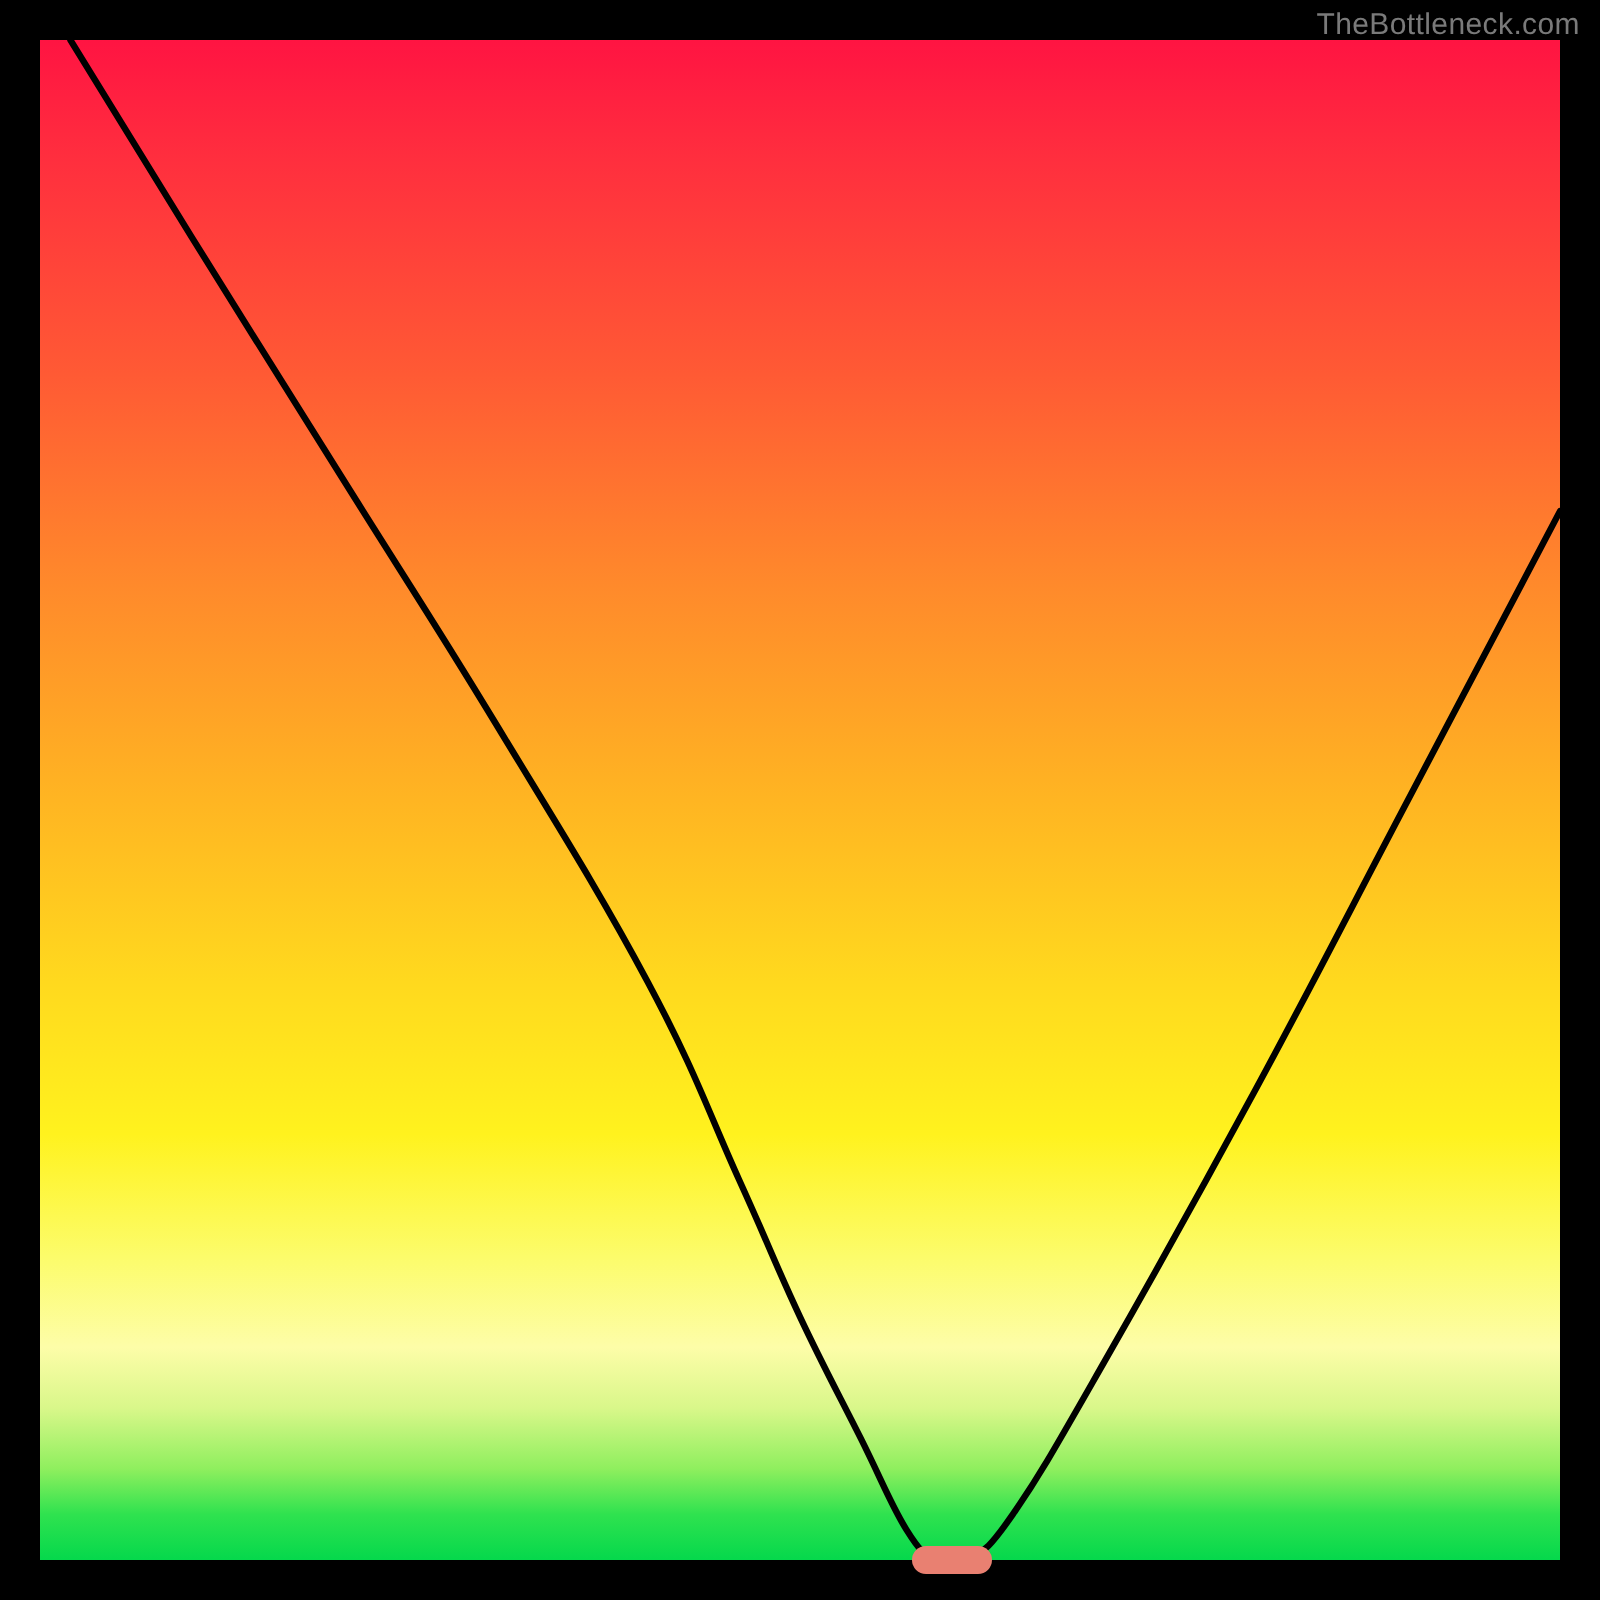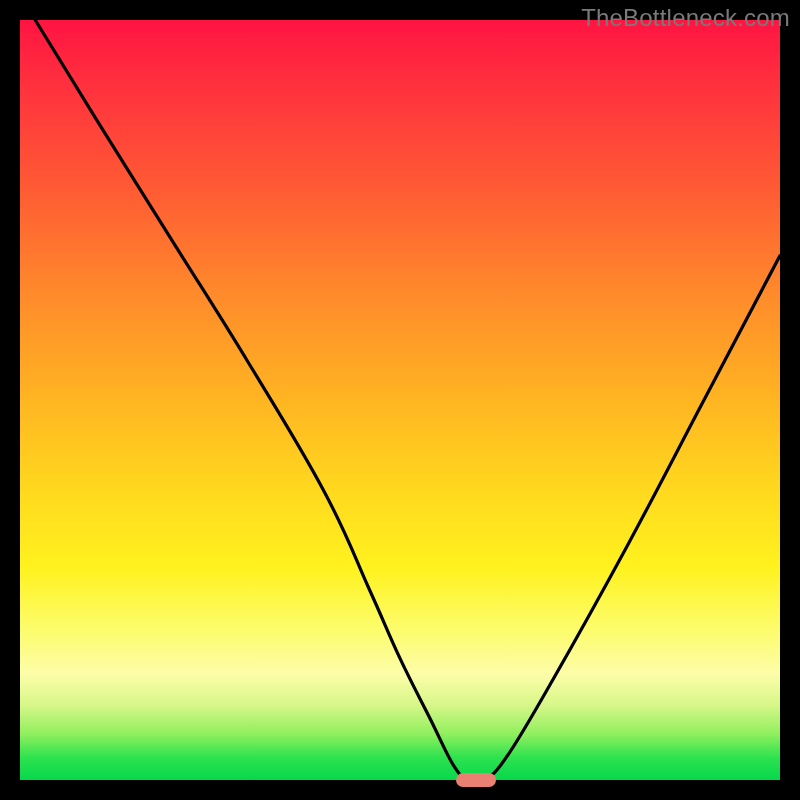--- a/index.html
+++ b/index.html
@@ -47,21 +47,21 @@
     top: 0;
     width: 760px;
     height: 760px;
     display: block;
   }
   .watermark {
     position: absolute;
     top: 4px;
     right: 10px;
     color: #7a7a7a;
-    font-size: 24px;
+    font-size: 15px;
     font-weight: 500;
     letter-spacing: 0.2px;
     user-select: none;
   }
   .marker {
     position: absolute;
     width: 40px;
     height: 14px;
     border-radius: 7px;
     background: #e98071;

